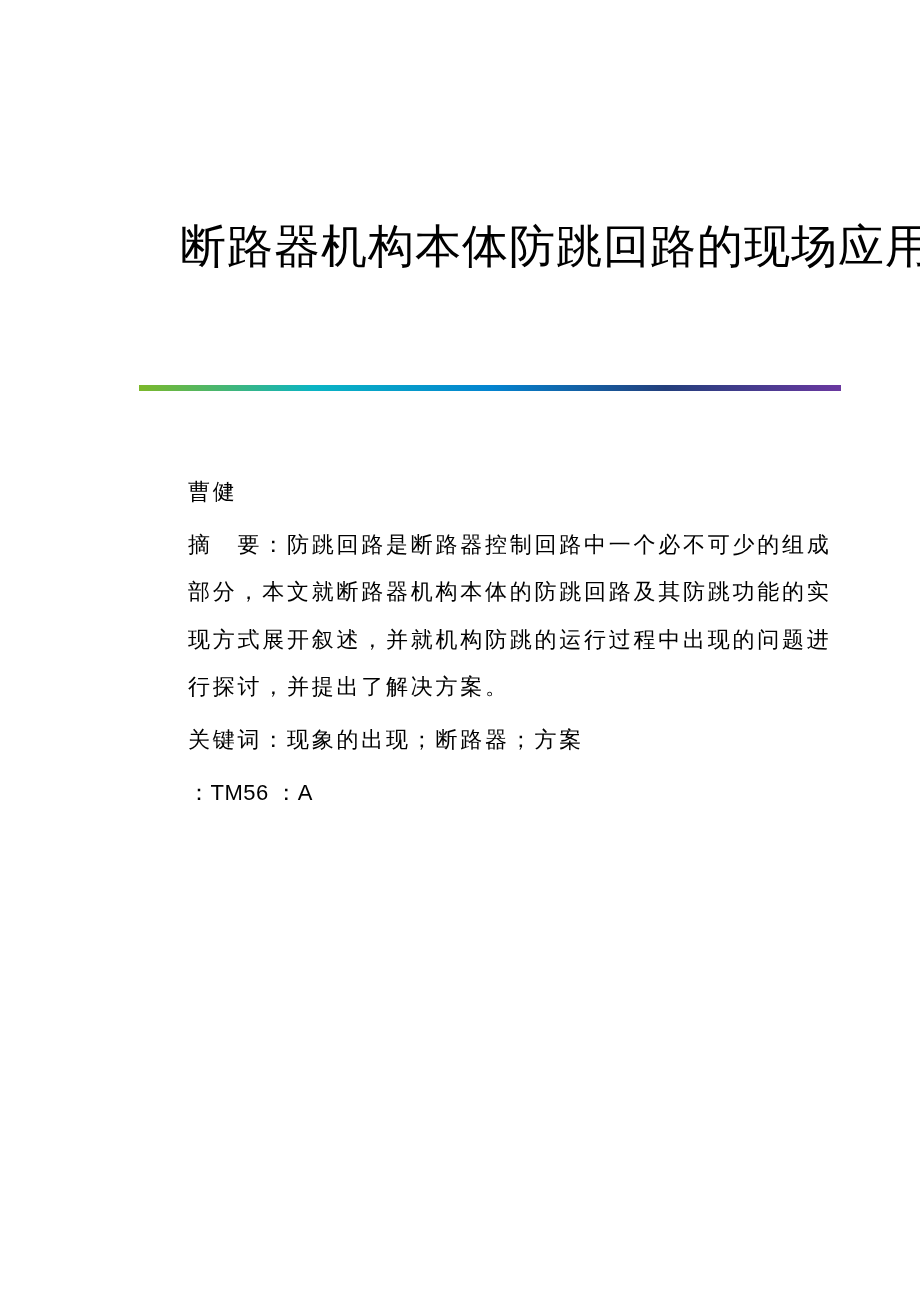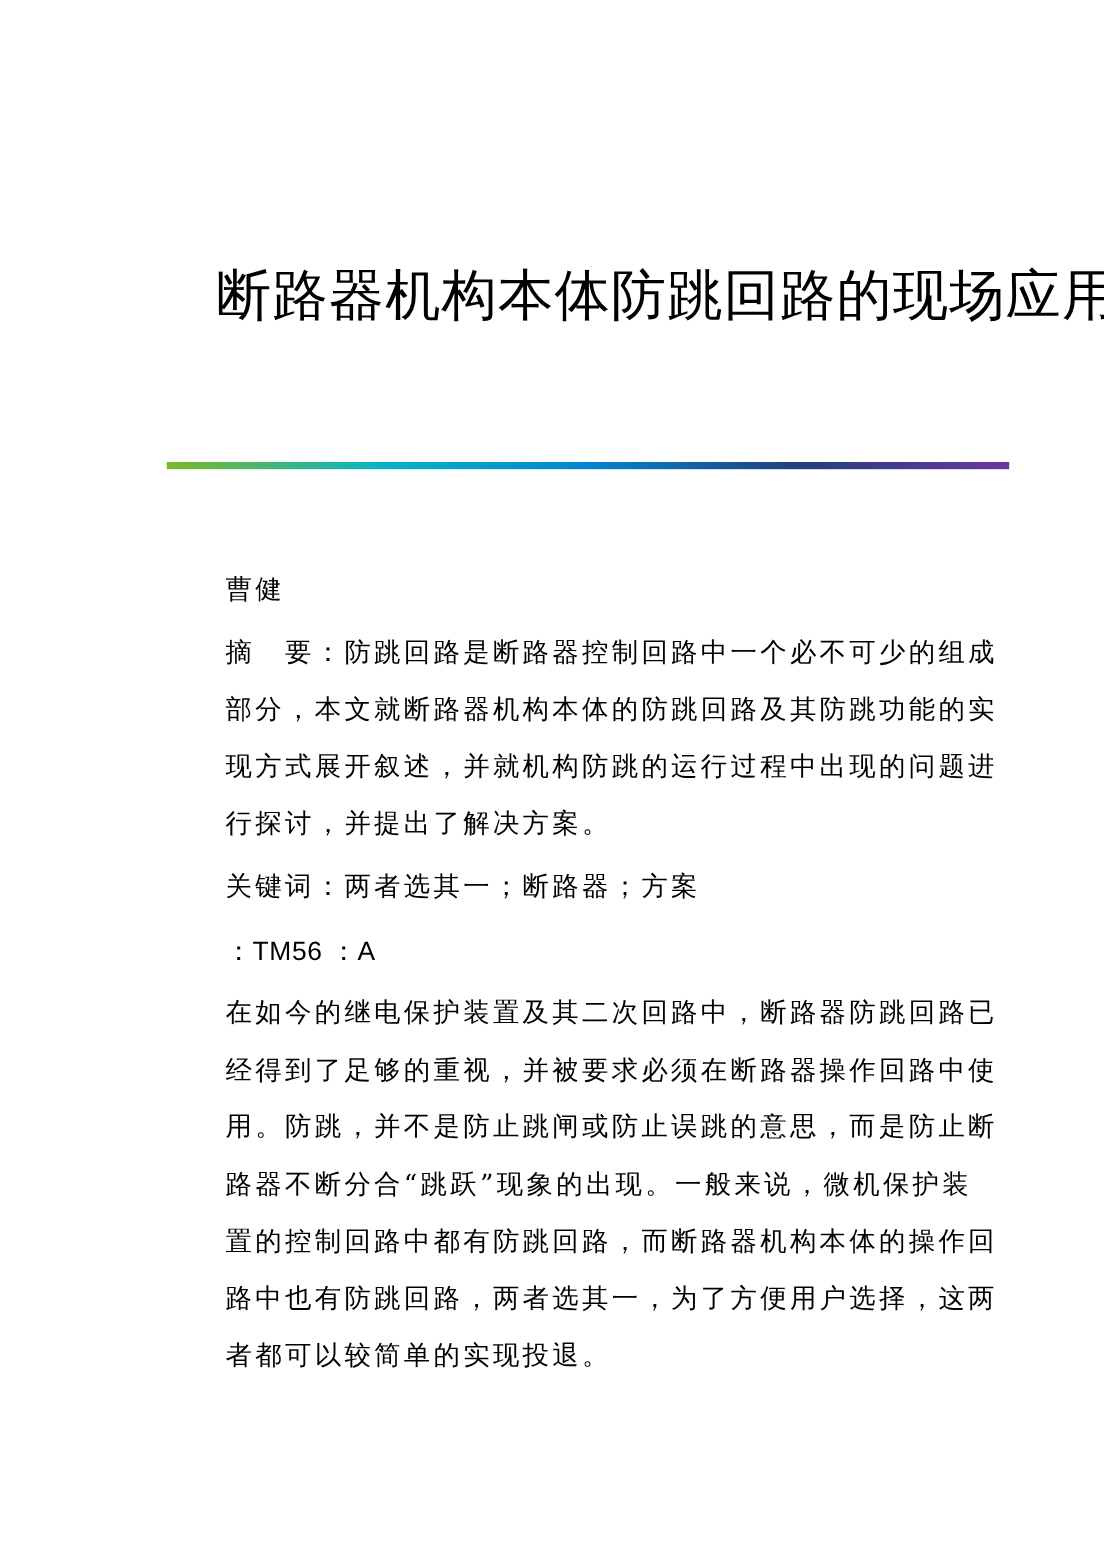--- a/index.html
+++ b/index.html
@@ -61,19 +61,18 @@
 
 <h1 class="title">断路器机构本体防跳回路的现场应用</h1>
 
 <div class="rule" id="gradient-rule" style="background: linear-gradient(to right, rgb(124, 184, 42), rgb(10, 180, 196), rgb(3, 132, 208), rgb(35, 63, 124), rgb(106, 56, 160));"></div>
 
 <div class="content">
   <p class="para author">曹健</p>
 
   <p class="para"><span>摘　要：</span><span>防跳回路是断路器控制回路中一个必不可少的组成部分，本文就断路器机构本体的防跳回路及其防跳功能的实现方式展开叙述，并就机构防跳的运行过程中出现的问题进行探讨，并提出了解决方案。</span></p>
 
-  <p class="para"><span>关键词：</span><span>两者选其一；断路器；方案</span></p>
+  <p class="para"><span>关键词：</span><span>现象的出现；断路器；方案</span></p>
 
   <p class="para clc">：TM56 ：A</p>
 
-  <p class="para">在如今的继电保护装置及其二次回路中，断路器防跳回路已经得到了足够的重视，并被要求必须在断路器操作回路中使用。防跳，并不是防止跳闸或防止误跳的意思，而是防止断路器不断分合“跳跃”现象的出现。一般来说，微机保护装置的控制回路中都有防跳回路，而断路器机构本体的操作回路中也有防跳回路，两者选其一，为了方便用户选择，这两者都可以较简单的实现投退。</p>
 
 </div>
 
 </body></html>

